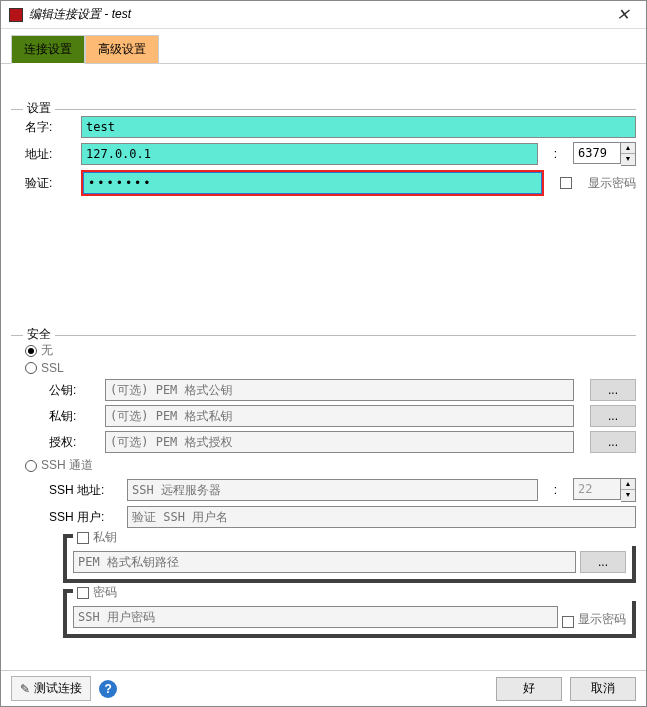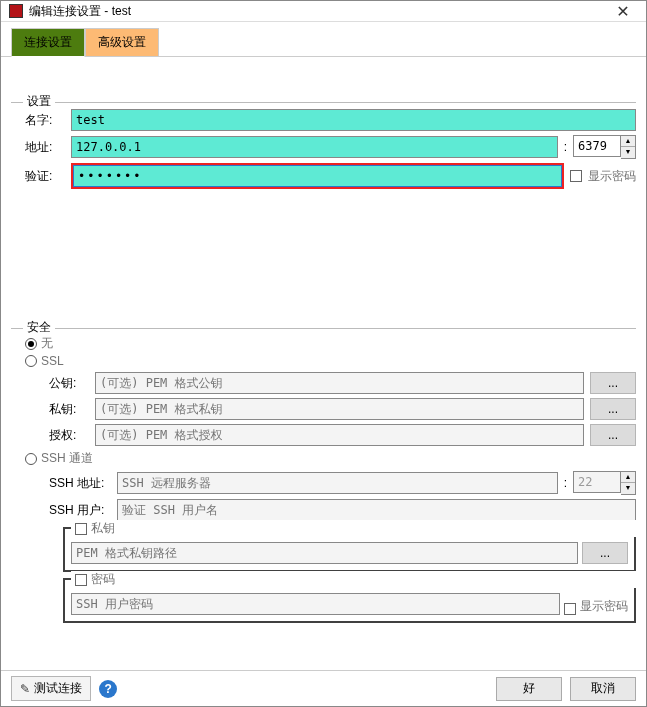--- a/index.html
+++ b/index.html
@@ -8,26 +8,27 @@
       font-size: 12px;
       background: #fff;
       width: 647px;
       height: 707px;
       border: 1px solid #888;
       position: relative;
       overflow: hidden;
     }
     
     .titlebar {
-      height: 21px;
+      height: 28px;
       display: flex;
       align-items: center;
       padding: 0 8px;
       border-bottom: 1px solid #ddd;
       gap: 6px;
+      font-style: italic;
     }
     .app-icon { width: 14px; height: 14px; background: #b31217; border: 1px solid #333; }
     .title-text { flex: 1; font-size: 12px; color: #000; }
     .close-btn {
       width: 30px; height: 28px;
       display: flex; align-items: center; justify-content: center;
       font-size: 16px; cursor: pointer; color: #333;
     }
     
     .tabs {
@@ -67,21 +68,21 @@
     }
     .group-line {
       border-top: 1px solid #bbb;
       margin-top: -8px;
       margin-bottom: 6px;
     }
     
     .form-row {
       display: flex;
       align-items: center;
-      gap: 6px;
+      gap: 16px;
       margin: 4px 0;
       padding-left: 14px;
     }
     .row-label {
       width: 40px;
       font-size: 12px;
       color: #000;
       text-align: left;
     }
     .row-label-wide { width: 62px; }
@@ -129,21 +130,21 @@
     }
     .sub-indent { padding-left: 38px; }
     .browse-btn {
       width: 46px; height: 22px; background: #dcdcdc;
       border: 1px solid #b5b5b5; font-size: 12px;
       display: flex; align-items: center; justify-content: center;
       cursor: pointer;
     }
     
     .ssh-group {
-      border: 2px solid #404040;
+      border: 4px solid #404040;
       margin: 6px 0 6px 52px;
       position: relative;
     }
     .ssh-group-title {
       display: flex; align-items: center; gap: 4px;
       position: relative;
       top: -9px; left: 6px;
       background: #fff;
       padding: 0 4px;
     }

